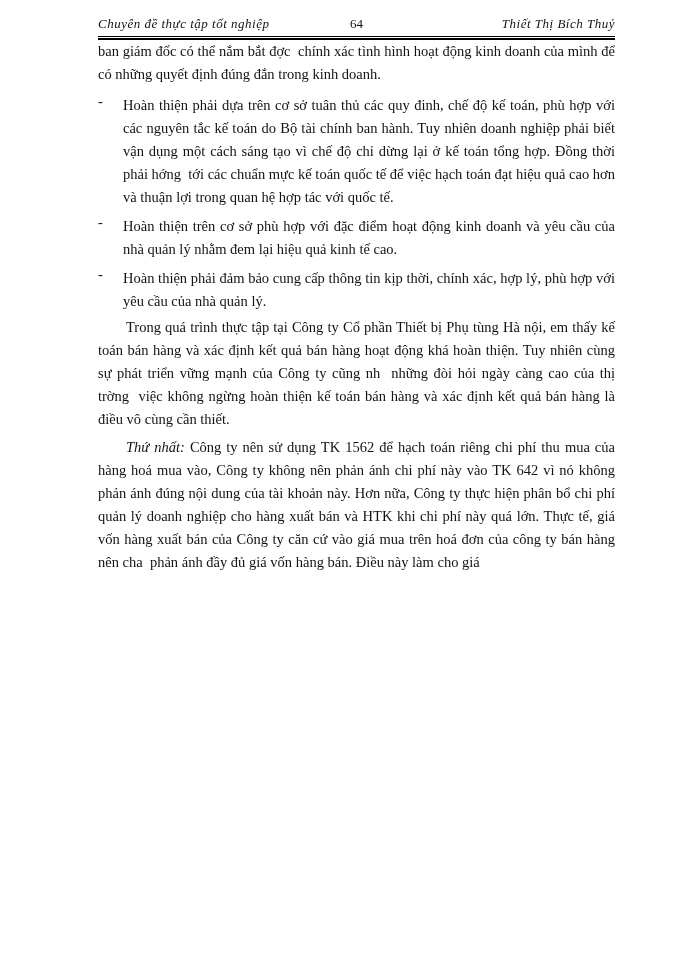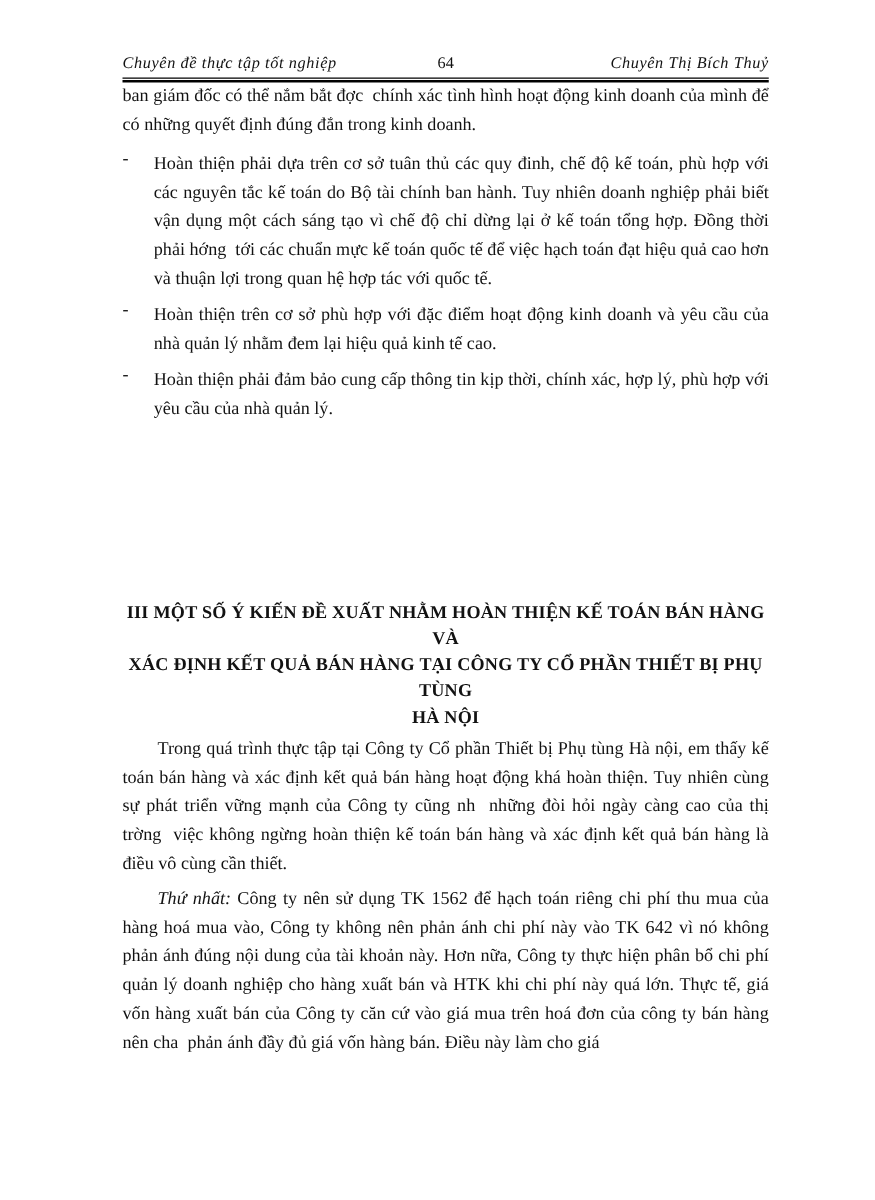--- a/index.html
+++ b/index.html
@@ -11,21 +11,21 @@
     width: 700px;
     height: 960px;
     overflow: hidden;
     font-family: "Liberation Serif", "DejaVu Serif", serif;
     color: #121212;
   }
   .page {
     box-sizing: border-box;
     width: 700px;
     height: 960px;
-    padding: 42px 85px 0 98px;
+    padding: 16px 85px 0 98px;
     font-size: 14.5px;
     line-height: 23px;
   }
   
   .header-row {
     display: flex;
     align-items: baseline;
     font-size: 13px;
     line-height: 16px;
     padding-bottom: 4px;
@@ -94,21 +94,21 @@
   .lead-italic { font-style: italic; }
 </style>
 </head>
 <body>
 
 <div class="page">
 
   <div class="header-row">
     <span class="header-left">Chuyên đề thực tập tốt nghiệp</span>
     <span class="header-center">64</span>
-    <span class="header-right">Chuyên Thị Bích Thuỷ</span>
+    <span class="header-right">Thiết Thị Bích Thuỷ</span>
   </div>
   <div class="header-rule2"></div>
 
   <p class="para p1">ban giám đốc có thể nắm bắt đợc &nbsp;chính xác tình hình hoạt động kinh doanh của mình để có những quyết định đúng đắn trong kinh doanh.</p>
 
 
   <div class="bullets">
     <div class="bullet">
       <span class="bullet-dash">-</span>
       <span class="bullet-text">Hoàn thiện phải dựa trên cơ sở tuân thủ các quy đinh, chế độ kế toán, phù hợp với các nguyên tắc kế toán do Bộ tài chính ban hành. Tuy nhiên doanh nghiệp phải biết vận dụng một cách sáng tạo vì chế độ chỉ dừng lại ở kế toán tổng hợp. Đồng thời phải hớng &nbsp;tới các chuẩn mực kế toán quốc tế để việc hạch toán đạt hiệu quả cao hơn và thuận lợi trong quan hệ hợp tác với quốc tế.</span>
@@ -116,24 +116,19 @@
     <div class="bullet">
       <span class="bullet-dash">-</span>
       <span class="bullet-text">Hoàn thiện trên cơ sở phù hợp với đặc điểm hoạt động kinh doanh và yêu cầu của nhà quản lý nhằm đem lại hiệu quả kinh tế cao.</span>
     </div>
     <div class="bullet">
       <span class="bullet-dash">-</span>
       <span class="bullet-text">Hoàn thiện phải đảm bảo cung cấp thông tin kịp thời, chính xác, hợp lý, phù hợp với yêu cầu của nhà quản lý.</span>
     </div>
   </div>
 
-  <div class="section-heading">
-    <div>III MỘT SỐ Ý KIẾN ĐỀ XUẤT NHẰM HOÀN THIỆN KẾ TOÁN BÁN HÀNG VÀ</div>
-    <div>XÁC ĐỊNH KẾT QUẢ BÁN HÀNG TẠI CÔNG TY CỔ PHẦN THIẾT BỊ PHỤ TÙNG</div>
-    <div>HÀ NỘI</div>
-  </div>
 
   <p class="para indent p3">Trong quá trình thực tập tại Công ty Cổ phần Thiết bị Phụ tùng Hà nội, em thấy kế toán bán hàng và xác định kết quả bán hàng hoạt động khá hoàn thiện. Tuy nhiên cùng sự phát triển vững mạnh của Công ty cũng nh &nbsp;những đòi hỏi ngày càng cao của thị trờng &nbsp;việc không ngừng hoàn thiện kế toán bán hàng và xác định kết quả bán hàng là điều vô cùng cần thiết.</p>
 
 
   <p class="para indent p4"><span class="lead-italic">Thứ nhất:</span><span> Công ty nên sử dụng TK 1562 để hạch toán riêng chi phí thu mua của hàng hoá mua vào, Công ty không nên phản ánh chi phí này vào TK 642 vì nó không phản ánh đúng nội dung của tài khoản này. Hơn nữa, Công ty thực hiện phân bổ chi phí quản lý doanh nghiệp cho hàng xuất bán và HTK khi chi phí này quá lớn. Thực tế, giá vốn hàng xuất bán của Công ty căn cứ vào giá mua trên hoá đơn của công ty bán hàng nên cha &nbsp;phản ánh đầy đủ giá vốn hàng bán. Điều này làm cho giá</span></p>
 
 </div>
 
 </body></html>

